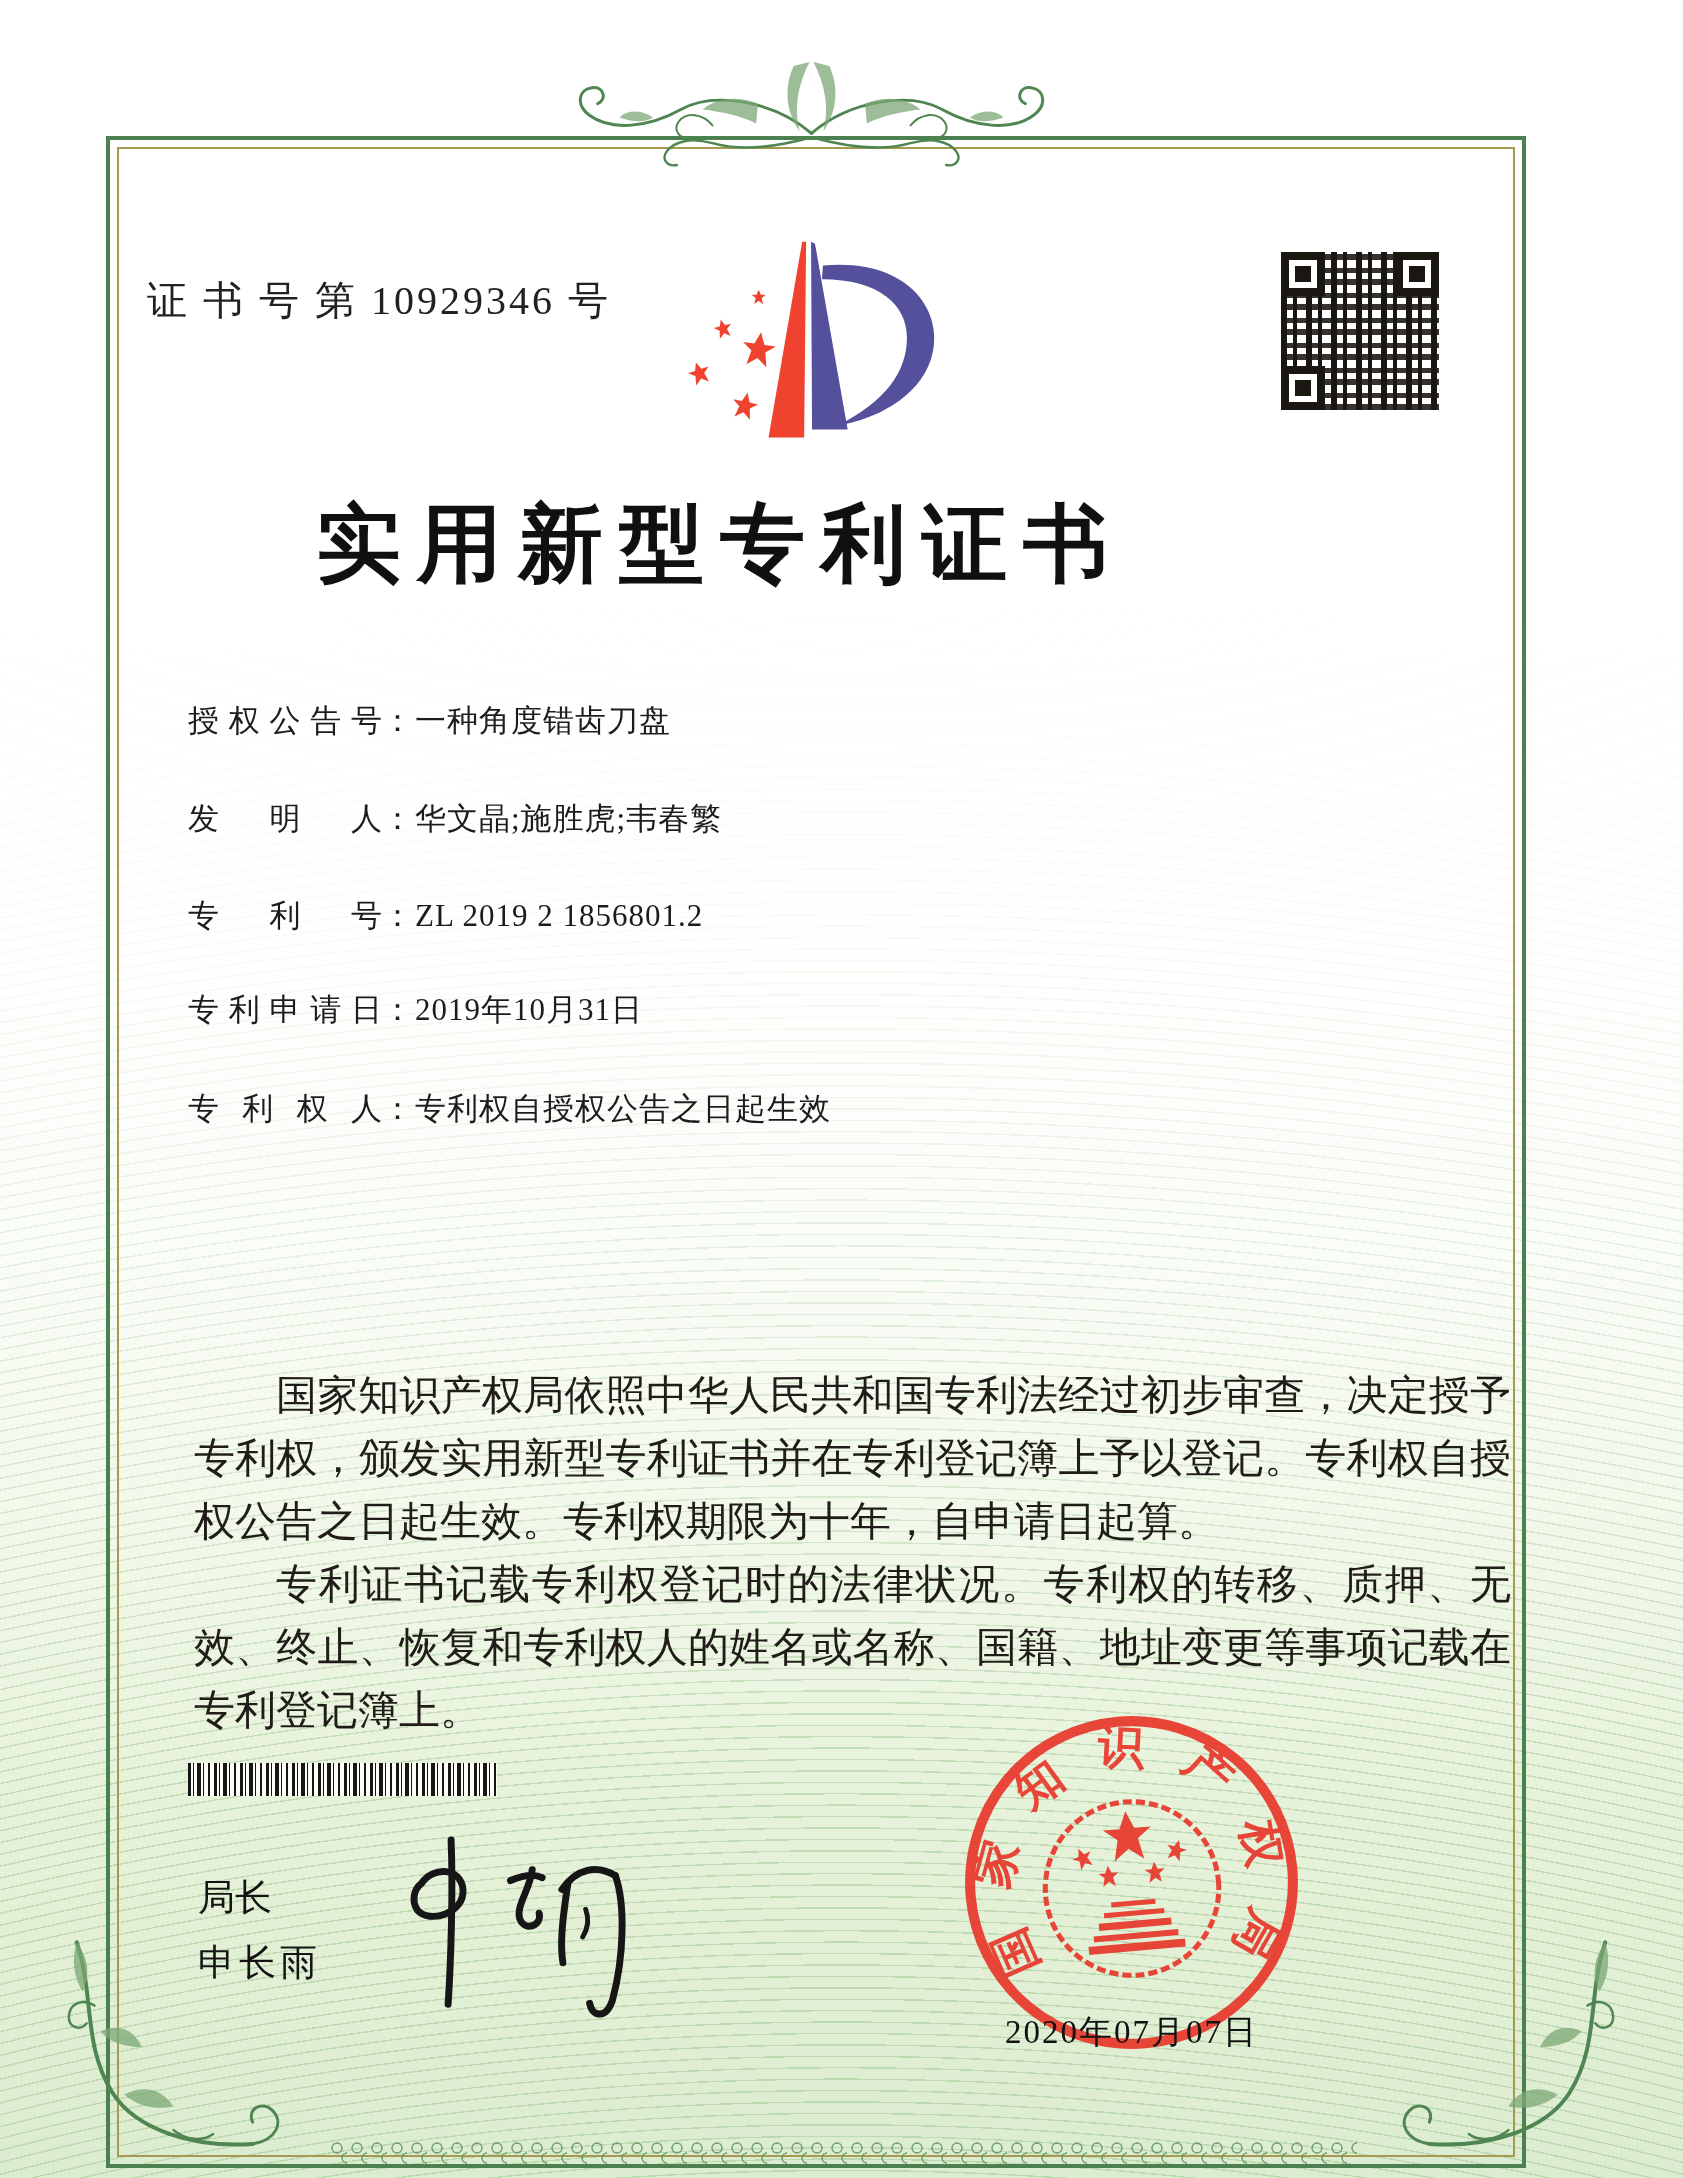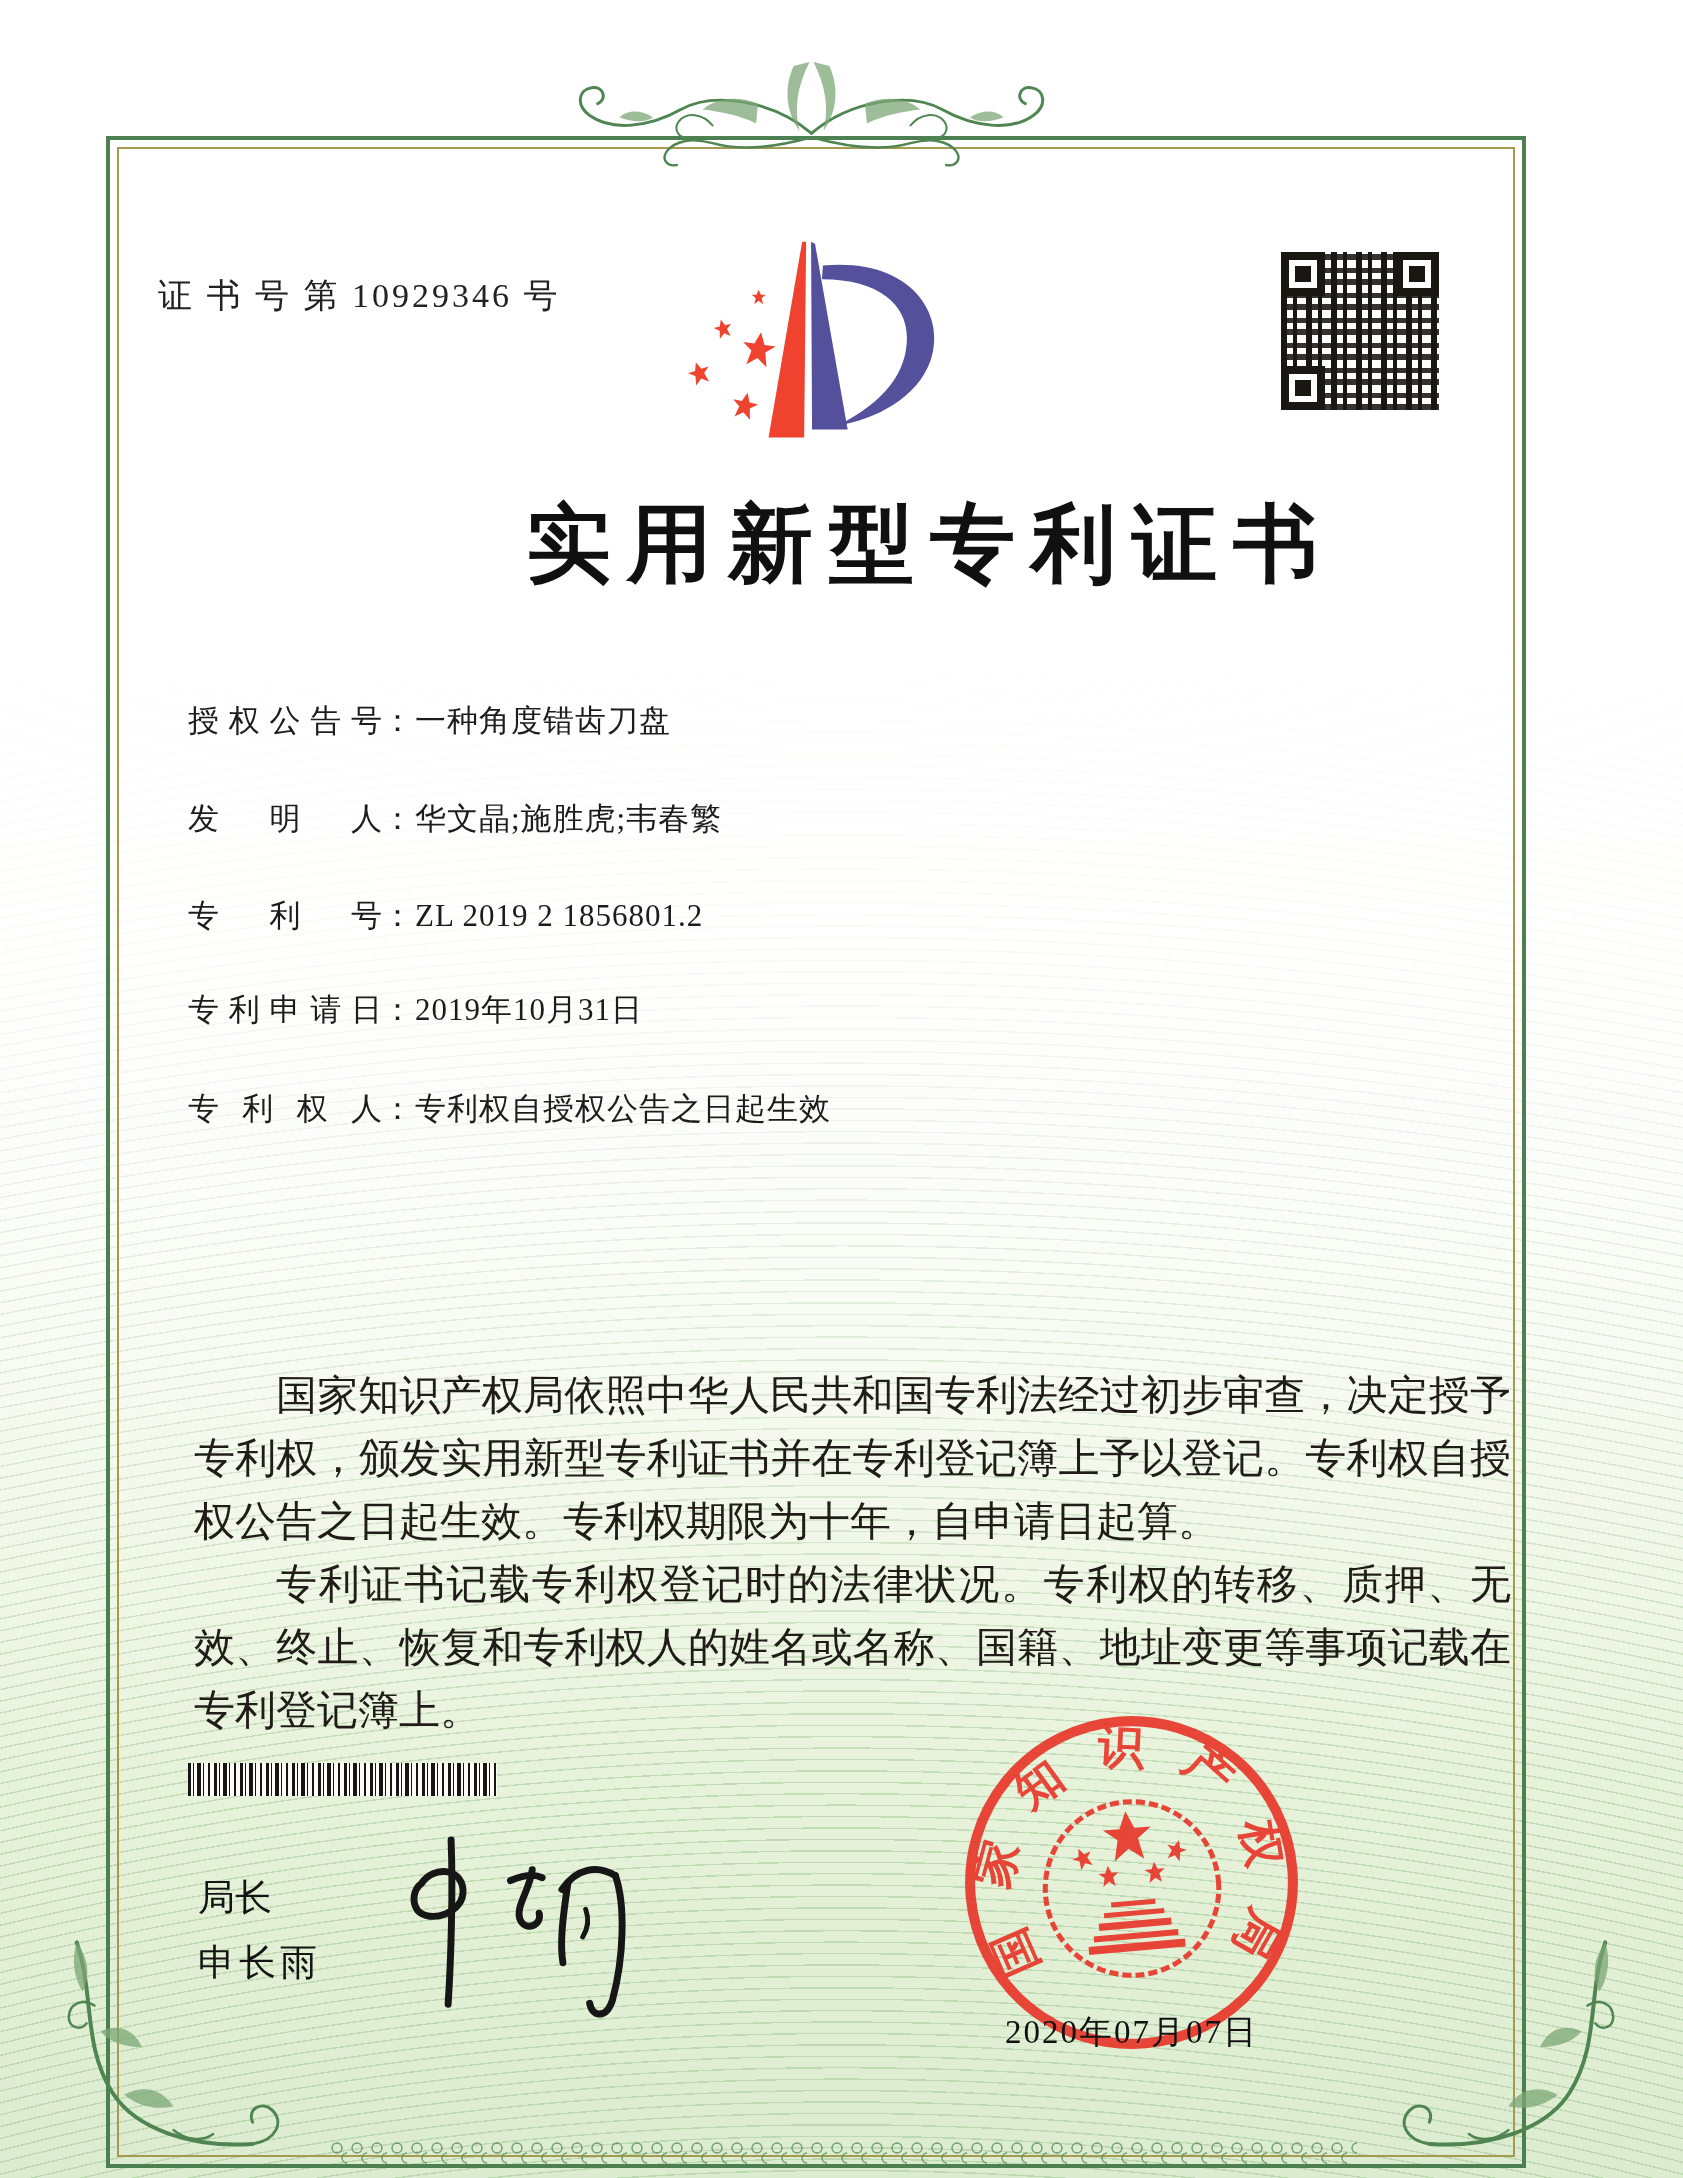--- a/index.html
+++ b/index.html
@@ -21,31 +21,31 @@
   .ornament-top{position:absolute;left:564px;top:52px;width:495px;height:121px;}
   .corner{position:absolute;width:249px;height:238px;}
   .corner-bl{left:55px;top:1936px;}
   .corner-br{left:1378px;top:1936px;transform:scaleX(-1);}
   .bottom-band{position:absolute;left:327px;top:2141px;width:1030px;height:24px;
     background:
       radial-gradient(circle 7px at 10px 7px,rgba(92,143,90,.0) 4px,rgba(92,143,90,.75) 4.5px 5.4px,rgba(92,143,90,0) 6px),
       radial-gradient(circle 7px at 20px 17px,rgba(92,143,90,.0) 4px,rgba(92,143,90,.75) 4.5px 5.4px,rgba(92,143,90,0) 6px);
     background-size:20px 24px;background-repeat:repeat-x;}
   
-  .cert-no{position:absolute;left:147px;top:273px;font-size:34px;letter-spacing:3px;color:#222;margin-left:11px;}
+  .cert-no{position:absolute;left:147px;top:273px;font-size:40px;letter-spacing:3px;color:#222;}
   .logo{position:absolute;left:642px;top:220px;width:348px;height:255px;}
   .qr{position:absolute;left:1277px;top:248px;width:166px;height:166px;background:#fff;padding:4px;box-sizing:border-box;}
   .qr-inner{position:relative;width:100%;height:100%;
     background:
       repeating-linear-gradient(0deg,rgba(26,22,18,.88) 0 6px,rgba(255,255,255,0) 6px 12px,rgba(26,22,18,.88) 12px 17px,rgba(255,255,255,0) 17px 25px),
       repeating-linear-gradient(90deg,#1a1612 0 6px,#fff 6px 12px,#1a1612 12px 16px,#fff 16px 25px);}
   .finder{position:absolute;width:44px;height:44px;border:8px solid #1a1612;background:#fff;box-sizing:border-box;}
   .finder::after{content:"";position:absolute;left:6px;top:6px;width:16px;height:16px;background:#1a1612;}
   .finder.tl{left:0;top:0}.finder.tr{right:0;top:0}.finder.bl{left:0;bottom:0}
-  .title{position:absolute;left:106px;top:487px;width:1228px;text-align:right;
+  .title{position:absolute;left:106px;top:487px;width:1228px;text-align:center;
     font-size:85px;font-weight:700;letter-spacing:16px;color:#101010;}
   
   .frow{position:absolute;left:188px;font-size:31px;color:#1c1c1c;white-space:nowrap;}
   .flabel{display:inline-block;width:194px;text-align:justify;text-align-last:justify;vertical-align:bottom;}
   .fcolon{display:inline-block;}
   .fvalue{margin-left:2px;letter-spacing:1px;}
   .r1{top:700px}.r2{top:798px}.r3{top:895px}.r4{top:989px}.r5{top:1088px}.r6{top:1182px}.r7{top:1279px}
   .pair2{position:absolute;left:616px;top:0;}
   .paragraphs{position:absolute;left:194px;top:1364px;width:1317px;
     font-size:41px;line-height:63px;text-align:justify;color:#201c18;}

